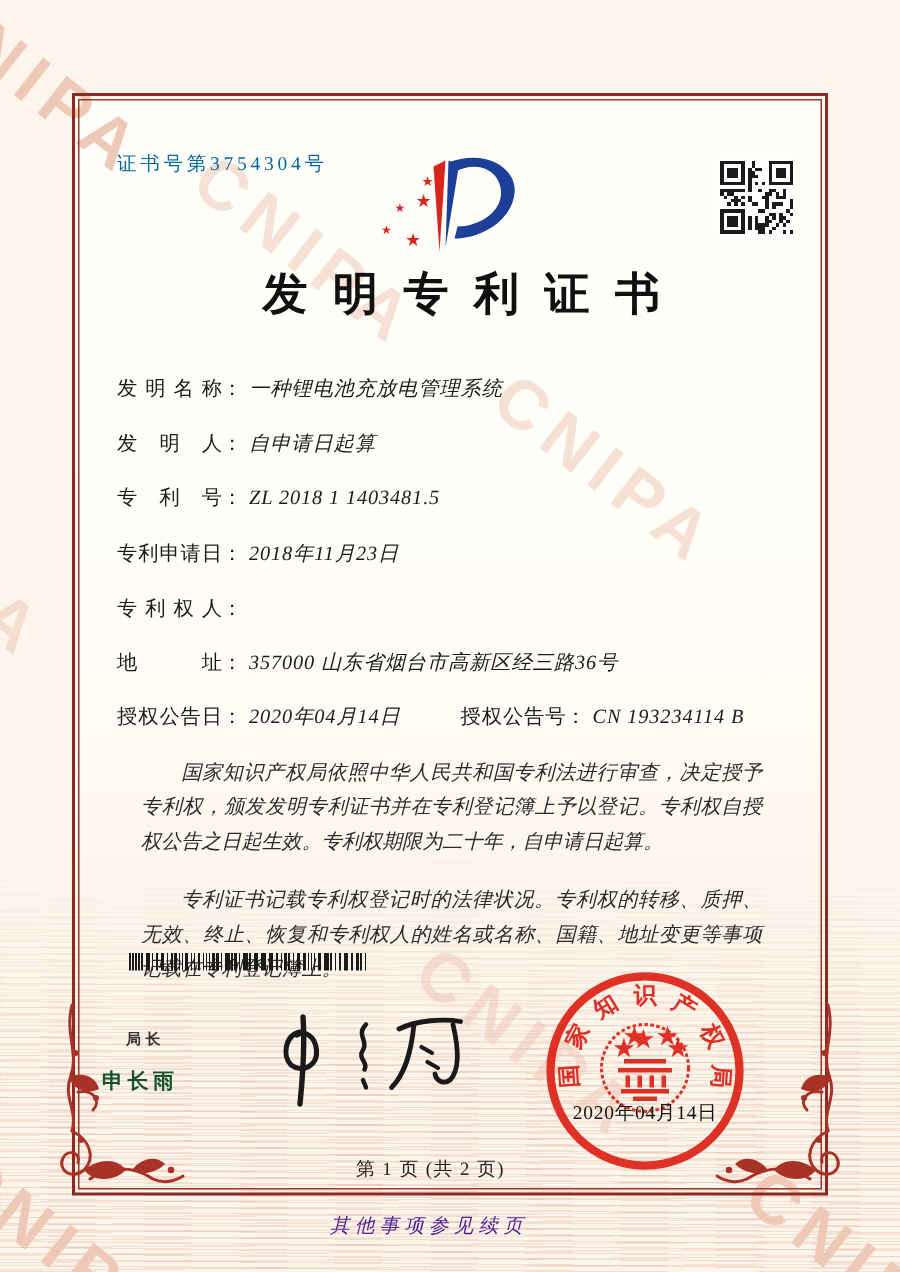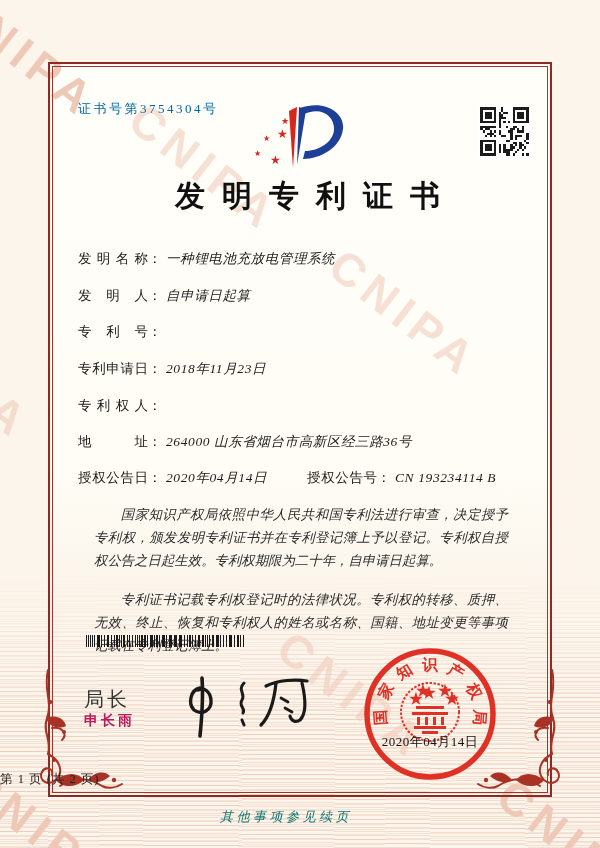--- a/index.html
+++ b/index.html
@@ -46,35 +46,35 @@
   .pair2{position:absolute;left:229px;top:0;display:flex;align-items:baseline;}
 
   
   .paras{position:absolute;left:78px;top:487px;width:446px;z-index:5;}
   .paras p{margin:16px;font-size:13.4px;line-height:23px;text-align:justify;
            text-indent:2em;font-style:italic;color:#2b2b2b;}
 
   
   .barcode{position:absolute;left:86px;top:635px;width:158px;height:12px;z-index:5;}
   .sig-title{position:absolute;left:84px;top:686px;z-index:5;
-    font-family:"Liberation Sans","DejaVu Sans",sans-serif;font-size:20px;
-    letter-spacing:3px;color:#333;font-weight:400;}
-  .sig-name{position:absolute;left:84px;top:712px;z-index:5;
+    font-family:"Liberation Sans","DejaVu Sans",sans-serif;font-size:10px;
+    letter-spacing:3px;color:#333;font-weight:700;}
+  .sig-name{position:absolute;left:68px;top:712px;z-index:5;
     font-family:"Liberation Sans","DejaVu Sans",sans-serif;font-size:14px;
-    letter-spacing:3px;color:#be185d;font-weight:600;}
+    letter-spacing:3px;color:#14532d;font-weight:600;}
   .signature{position:absolute;left:178px;top:658px;width:140px;height:86px;z-index:5;}
   .seal{position:absolute;left:352px;top:636px;width:156px;height:156px;z-index:6;opacity:0.93;}
   .seal text{font-size:15.5px;font-weight:bold;fill:#dd2318;}
   .seal-date{position:absolute;left:352px;top:733px;width:156px;z-index:7;text-align:center;
              font-size:13px;color:#141414;letter-spacing:0.5px;}
 
-  .page-num{position:absolute;left:0;width:574px;top:771px;z-index:5;text-align:left;
+  .page-num{position:absolute;left:0;width:574px;top:771px;z-index:5;text-align:center;
             font-size:12.5px;letter-spacing:1px;color:#222;}
   .cont-note{position:absolute;left:0;width:572px;top:808px;z-index:5;text-align:center;
-             font-size:13px;font-style:italic;letter-spacing:3.5px;color:#0f766e;}
+             font-size:13px;font-style:italic;letter-spacing:3.5px;color:#4c1d95;}
 </style>
 </head>
 <body>
 
 <div class="inner-white"></div>
 <div class="guilloche"></div>
 
 <div class="wm" style="left:-30px;top:-22px;">CNIPA</div>
 <div class="wm light" style="left:152px;top:92px;">CNIPA</div>
 <div class="wm light" style="left:352px;top:238px;">CNIPA</div>
@@ -355,20 +355,21 @@
     <span class="colon">：</span>
     <span class="fvalue">自申请日起算</span>
 </div>
 <div class="row" style="top:323px">
   <span class="flabel">
       <span>专</span>
       <span>利</span>
       <span>号</span>
     </span>
     <span class="colon">：</span>
+    <span class="fvalue">ZL 2018 1 1403481.5</span>
 </div>
 <div class="row" style="top:360px">
   <span class="flabel">
       <span>专</span>
       <span>利</span>
       <span>申</span>
       <span>请</span>
       <span>日</span>
     </span>
     <span class="colon">：</span>
@@ -382,21 +383,21 @@
       <span>人</span>
     </span>
     <span class="colon">：</span>
 </div>
 <div class="row" style="top:433px">
   <span class="flabel">
       <span>地</span>
       <span>址</span>
     </span>
     <span class="colon">：</span>
-    <span class="fvalue">264000 山东省烟台市高新区经三路36号</span>
+    <span class="fvalue">357000 山东省烟台市高新区经三路36号</span>
 </div>
 <div class="row" style="top:469px">
   <span class="flabel">
       <span>授</span>
       <span>权</span>
       <span>公</span>
       <span>告</span>
       <span>日</span>
     </span>
     <span class="colon">：</span>

